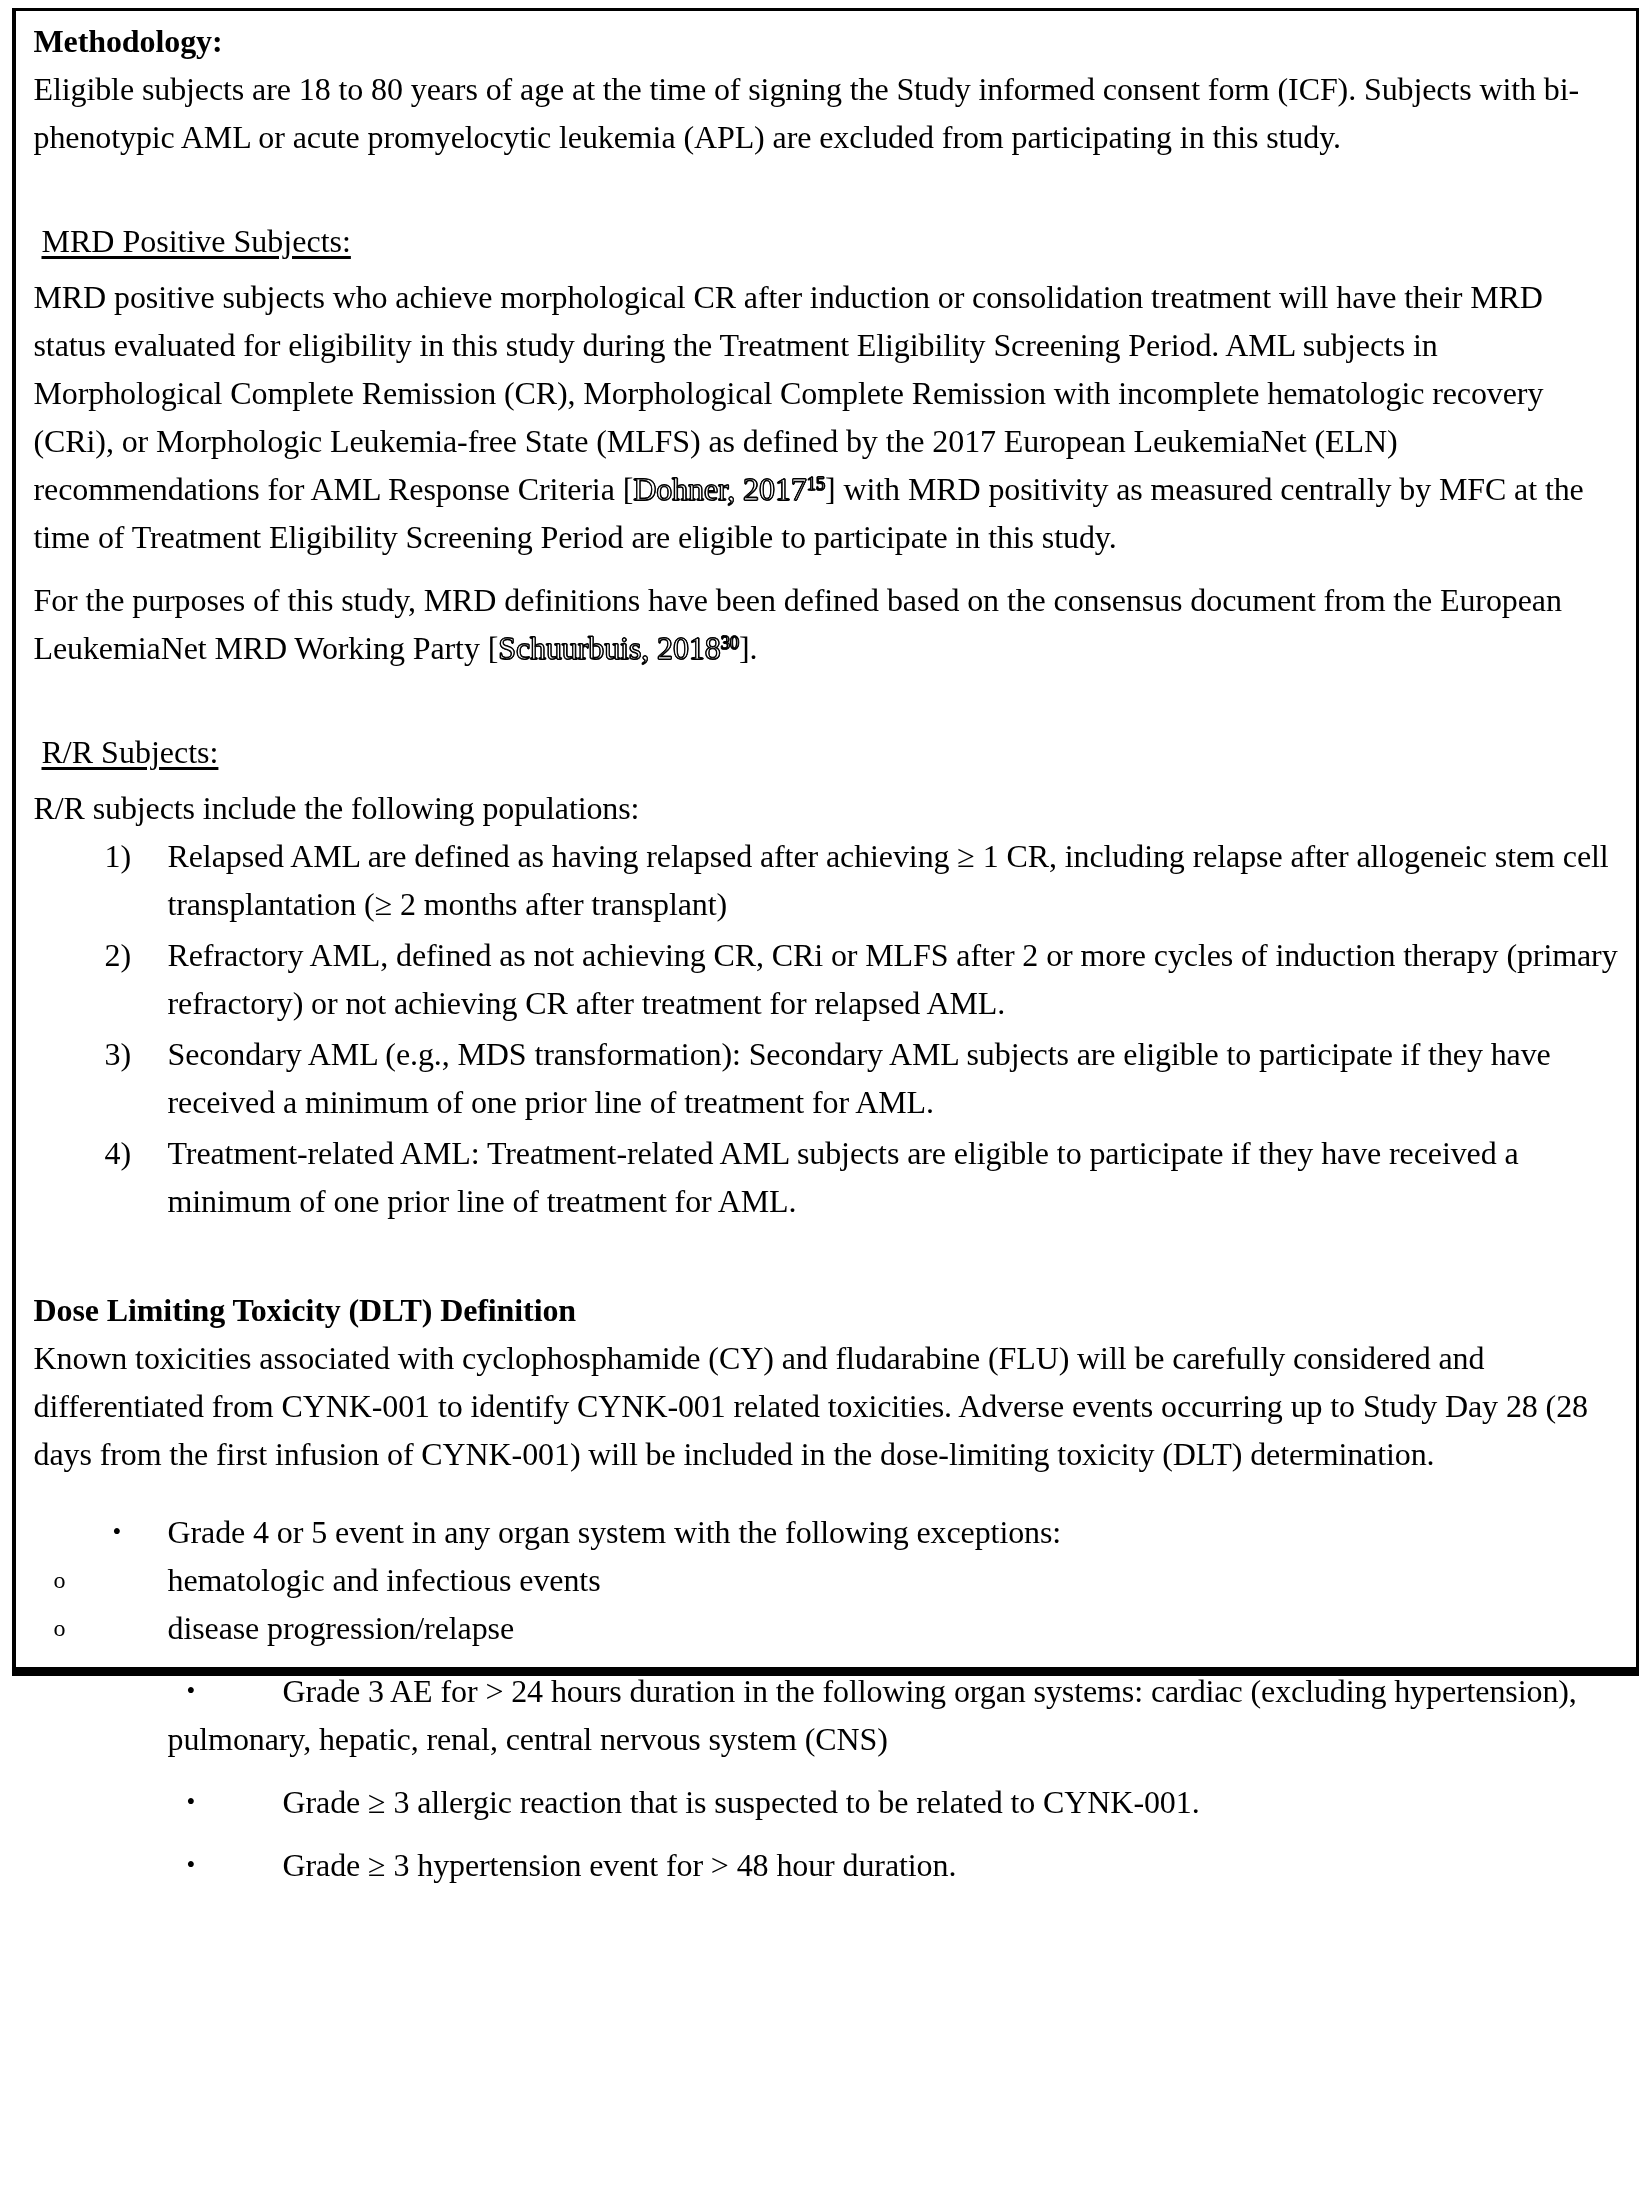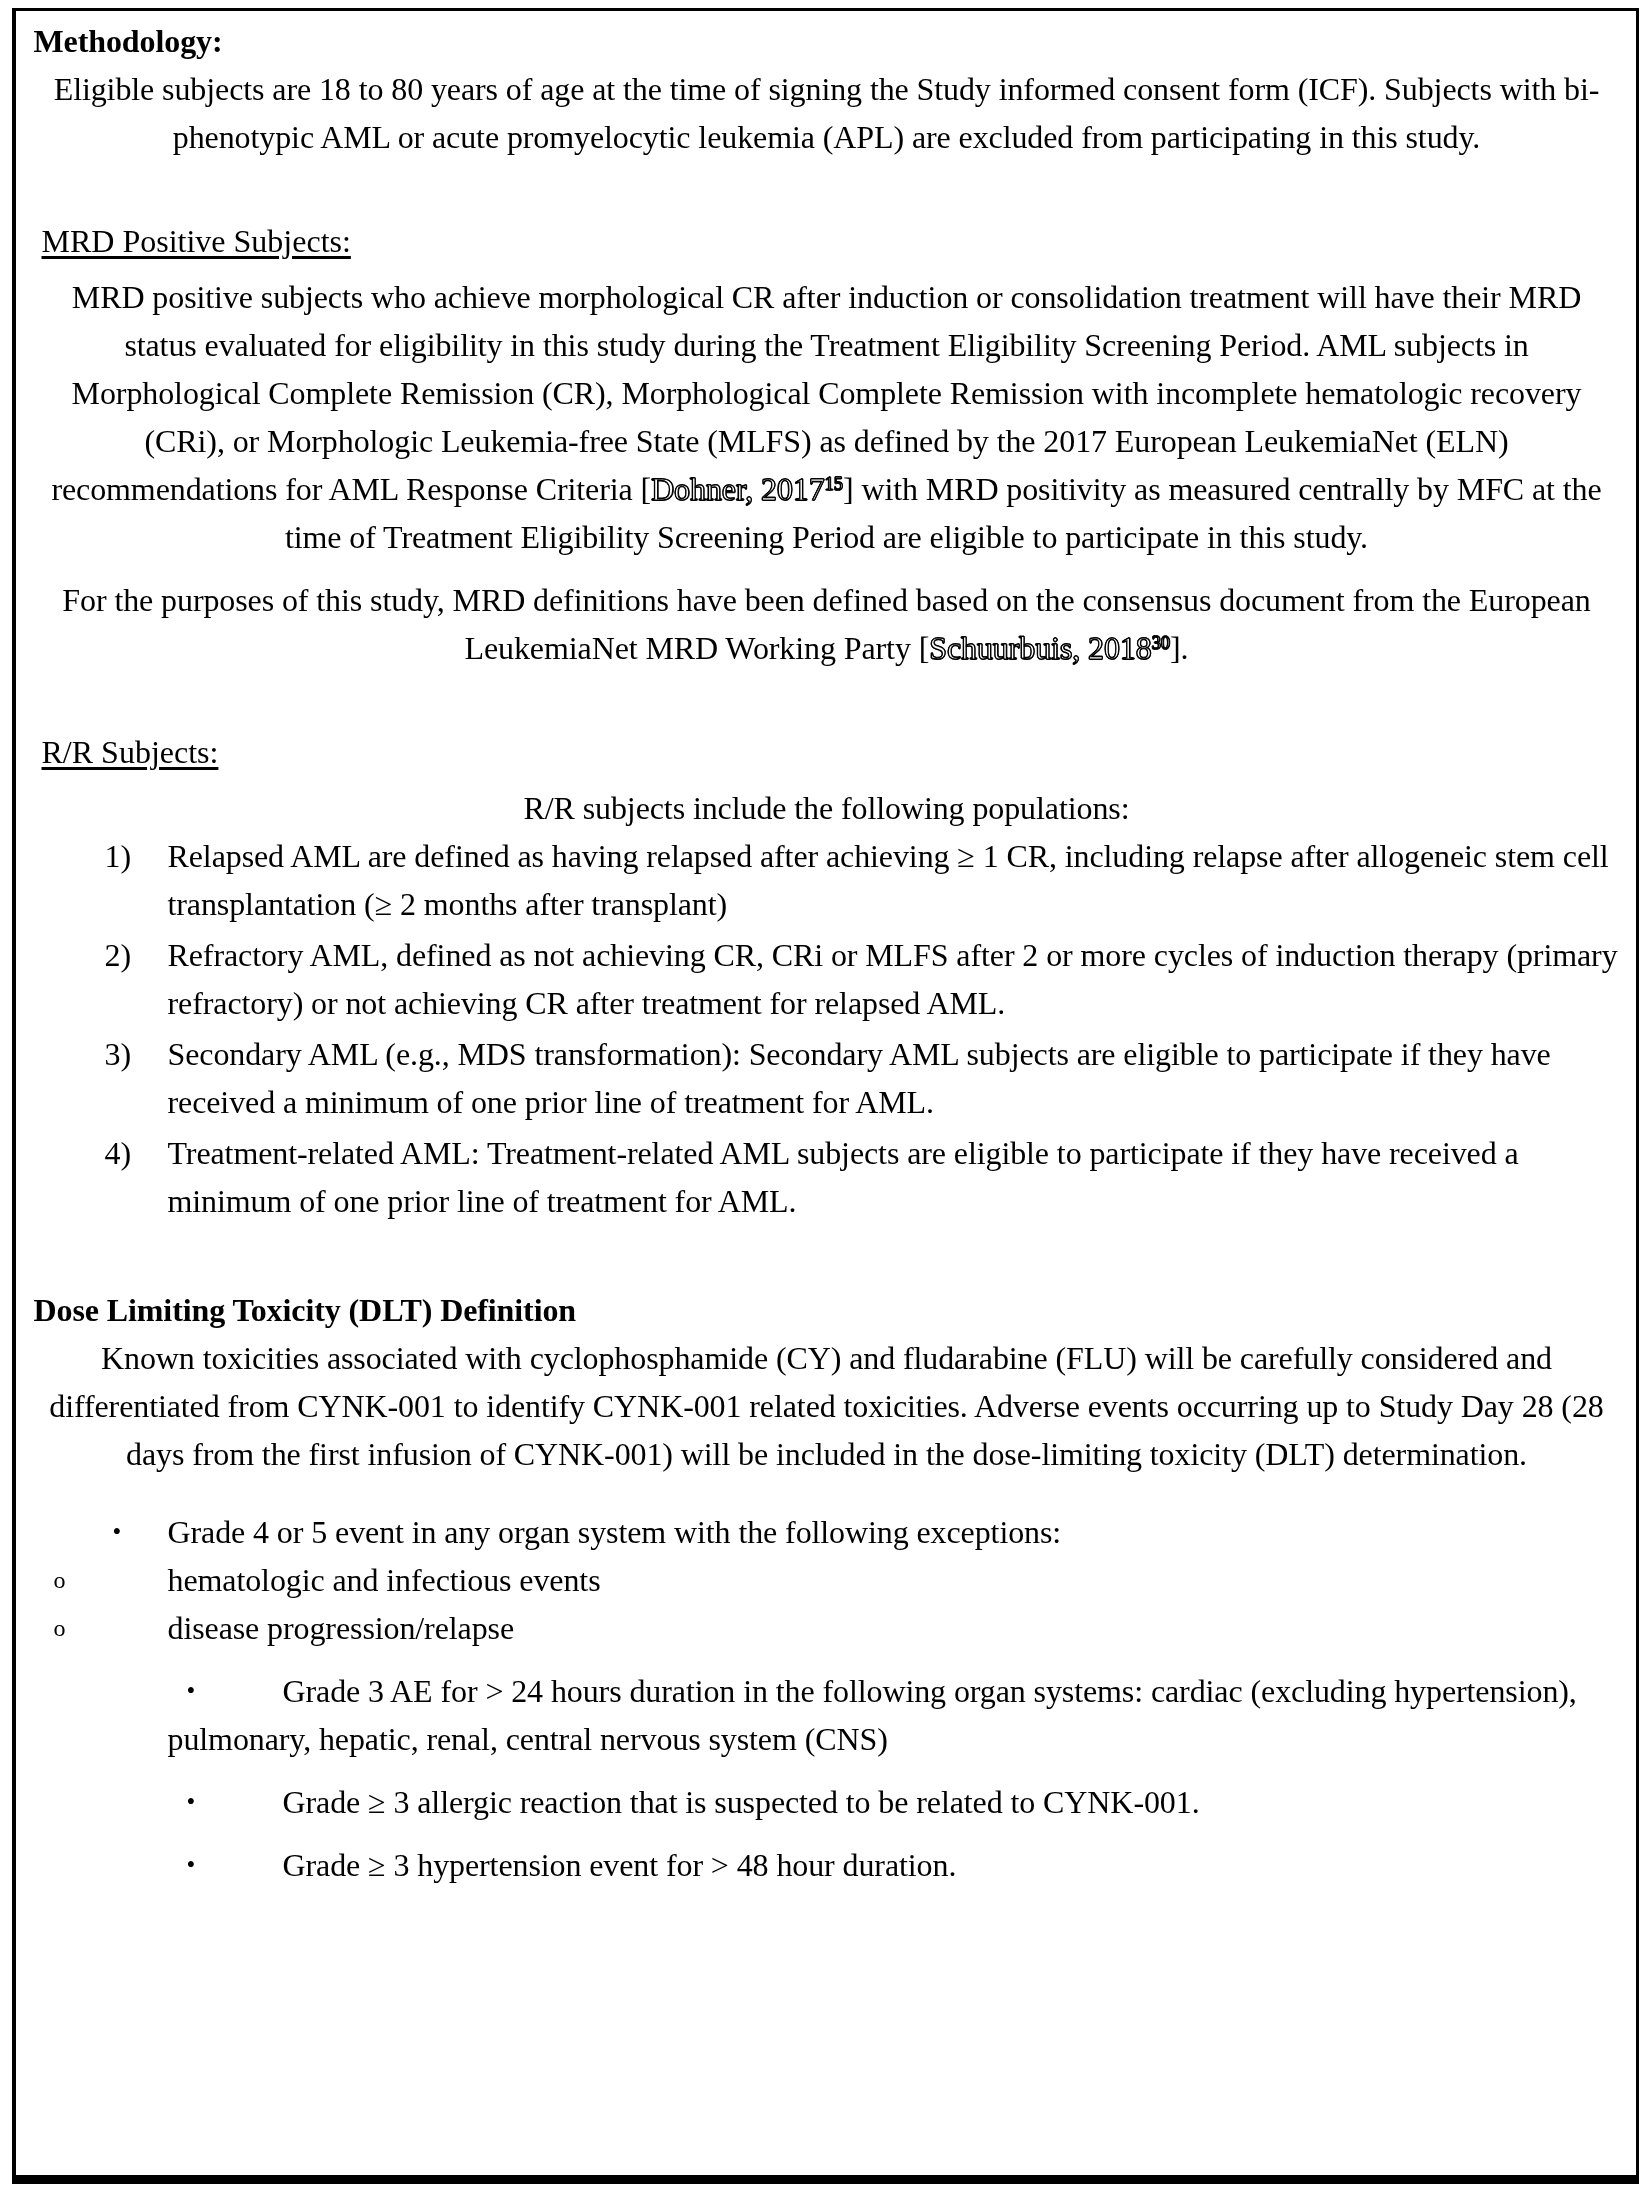--- a/index.html
+++ b/index.html
@@ -14,21 +14,21 @@
     color: #000000;
     overflow: hidden;
   }
 
   
   #page-frame {
     position: absolute;
     left: 11.5px;
     top: 8.2px;
     width: 1627px;
-    height: 2176px;
+    height: 1668px;
     box-sizing: border-box;
     border-left: 4.1px solid #000;
     border-right: 3.3px solid #000;
     border-top: 3.3px solid #000;
     border-bottom: 9px solid #000;
     background: #fff;
   }
 
   #content {
     position: absolute;
@@ -42,21 +42,21 @@
     font-weight: bold;
     font-size: 32px;
     line-height: 46px;
     margin: 0 0 0.8px 0;
     letter-spacing: -0.1px;
   }
   .para {
     font-size: 32px;
     line-height: 48px;
     margin: 0;
-    text-align: center;
+    text-align: left;
     letter-spacing: -0.1px;
   }
   .u-head {
     font-size: 32px;
     line-height: 48px;
     margin: 0;
     text-decoration: underline;
     text-underline-offset: 4.1px;
     text-decoration-thickness: 2.5px;
     display: inline-block;

